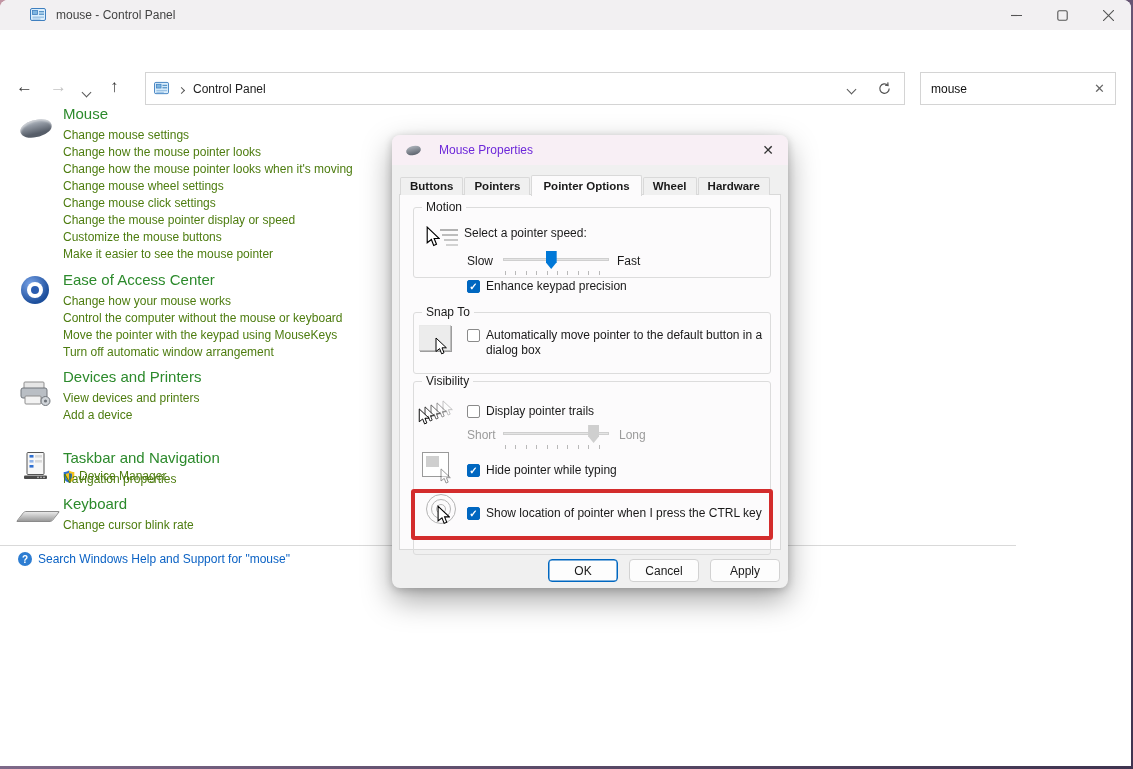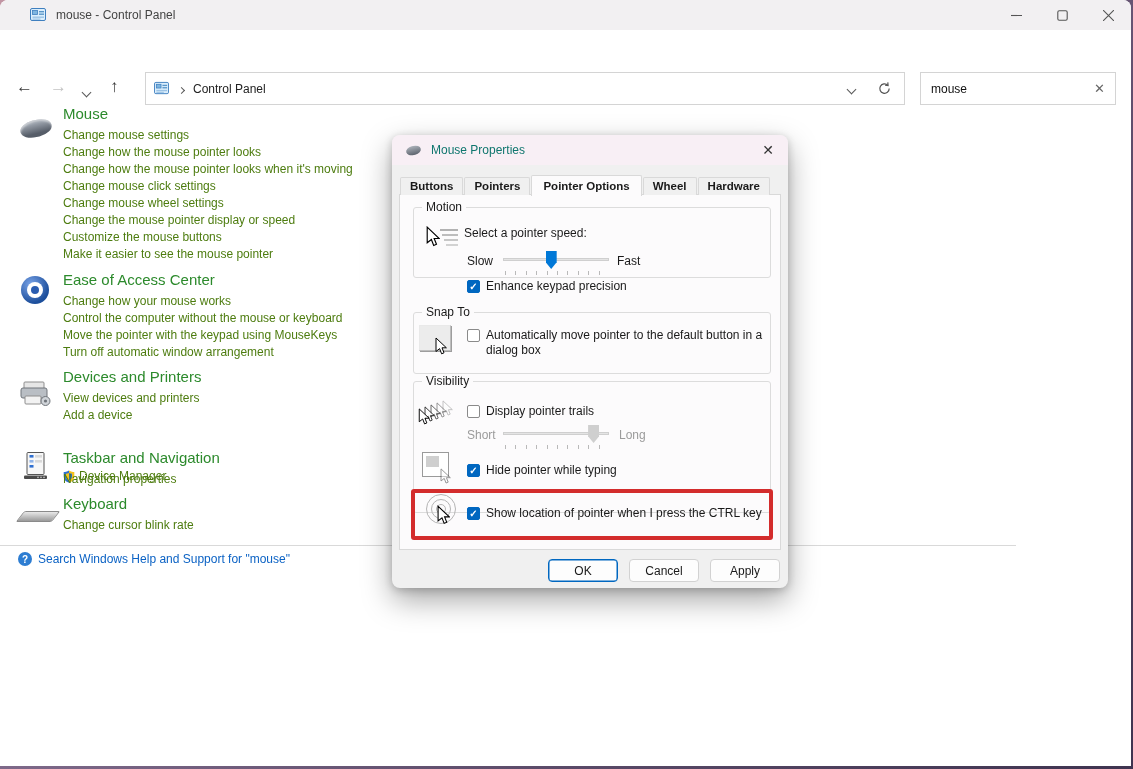--- a/index.html
+++ b/index.html
@@ -61,39 +61,39 @@
               border-radius:50%; background:#2a5cb0; z-index:1; }
   .ico-kbd { width:36px; height:11px; background:linear-gradient(#e8e8e8,#9a9a9a);
              border:1px solid #8a8a8a; transform:skewX(-38deg); border-radius:2px; }
 
   
   .dialog { position:absolute; left:392px; top:135px; width:396px; height:453px;
             background:#f0f0f0; border-radius:8px; overflow:hidden;
             box-shadow:0 12px 30px rgba(0,0,0,.35), 0 2px 8px rgba(0,0,0,.2); font-size:12px; color:#1a1a1a; }
   .dlg-titlebar { position:absolute; left:0; top:0; width:100%; height:30px; background:#f8eff5;
                   display:flex; align-items:center; padding-left:14px; }
-  .dlg-titlebar .dlg-title { margin-left:10px; font-size:12px; color:#0f766e; }
+  .dlg-titlebar .dlg-title { margin-left:18px; font-size:12px; color:#6d28d9; }
   .dlg-close { position:absolute; right:8px; top:4px; width:24px; height:22px; display:flex;
                align-items:center; justify-content:center; color:#333; font-size:14px; }
   .dlg-mouse-ico { width:15px; height:9px; border-radius:50%/55%; transform:rotate(-14deg);
                    background:linear-gradient(#aab0b8,#5d646e); }
 
   .tabs { position:absolute; left:8px; top:40px; display:flex; align-items:flex-end; height:20px; z-index:3; }
   .tab { border:1px solid #d9d9d9; border-bottom:none; background:#f0f0f0; padding:2px 9px 3px;
          margin-right:1px; font-size:11.5px; color:#1a1a1a; border-radius:2px 2px 0 0;font-weight:bold; }
   .tab.active { background:#fcfbfc; padding:4px 11px 4px; position:relative; top:1px; z-index:4; }
 
   .tabpage { position:absolute; left:7px; top:59px; width:382px; height:356px;
              background:#fcfbfc; border:1px solid #d9d9d9; }
 
   .groupbox { position:absolute; left:13px; width:358px; border:1px solid #dcdcdc; border-radius:3px; }
   .gb-legend { position:absolute; left:8px; top:-8px; background:#fcfbfc; padding:0 4px; font-size:12px; }
   .gb-motion { top:12px; height:71px; }
   .gb-snap   { top:117px; height:62px; }
-  .gb-vis    { top:186px; height:132px; }
+  .gb-vis    { top:186px; height:174px; }
 
   .gtext { position:absolute; font-size:12px; color:#1a1a1a; white-space:nowrap; }
   .gtext.dis { color:#9b9b9b; }
 
   
   .cbrow { position:absolute; display:flex; align-items:flex-start; gap:6px; }
   .cb { width:13px; height:13px; border:1px solid #8a8a8a; border-radius:2px; background:#fff;
         flex:0 0 auto; display:flex; align-items:center; justify-content:center; margin-top:1px; }
   .cb .tick { display:none; color:#fff; font-size:10px; line-height:10px; font-weight:bold; }
   .cb.checked { background:#0067c0; border-color:#0067c0; }
@@ -228,22 +228,22 @@
     </div>
   </div>
 
   <div class="section" style="top:104px">
     <div class="sec-icon ico-mouse" style="left:20px;top:16px"></div>
     <div class="sec-body">
       <div class="sec-title">Mouse</div>
       <div class="tlink">Change mouse settings</div>
       <div class="tlink">Change how the mouse pointer looks</div>
       <div class="tlink">Change how the mouse pointer looks when it's moving</div>
+      <div class="tlink">Change mouse wheel settings</div>
       <div class="tlink">Change mouse click settings</div>
-      <div class="tlink">Change mouse wheel settings</div>
       <div class="tlink">Change the mouse pointer display or speed</div>
       <div class="tlink">Customize the mouse buttons</div>
       <div class="tlink">Make it easier to see the mouse pointer</div>
     </div>
   </div>
 
   <div class="section" style="top:270px">
     <div class="sec-icon ico-ease" style="left:21px;top:6px"></div>
     <div class="sec-body">
       <div class="sec-title">Ease of Access Center</div>

